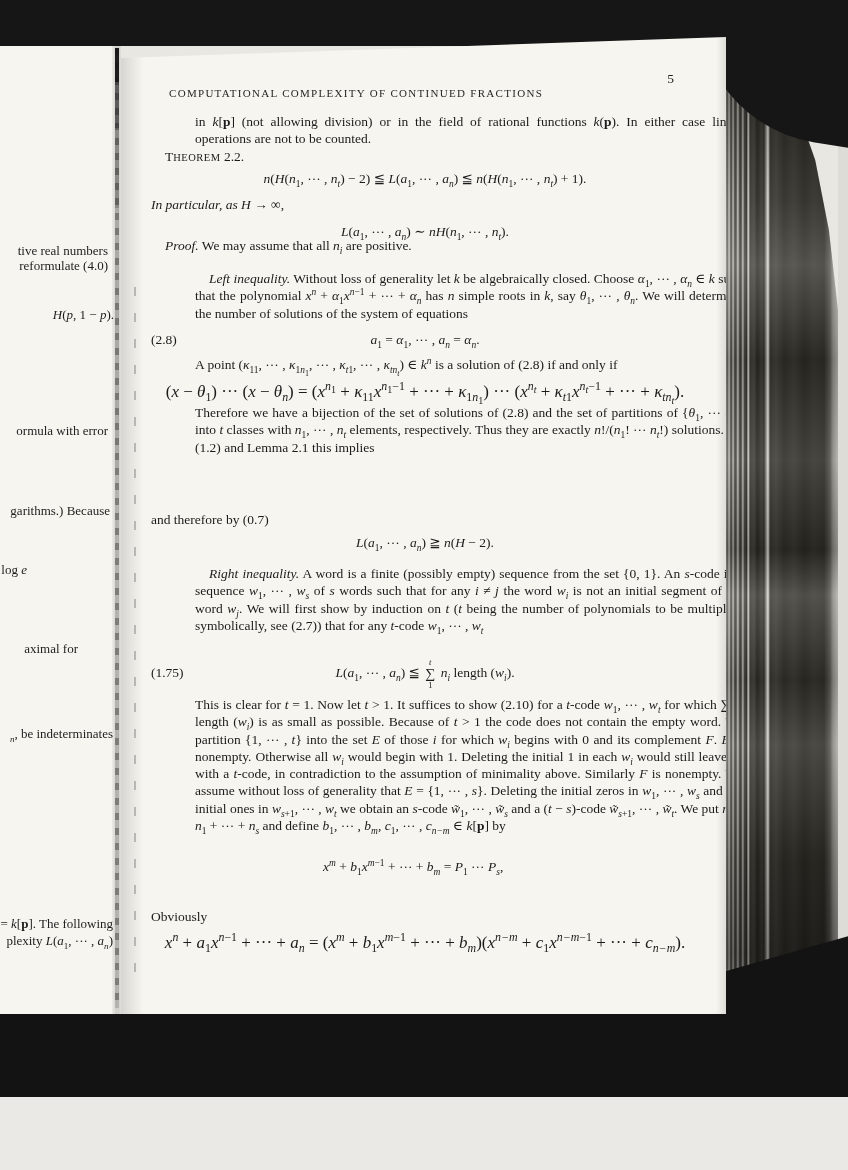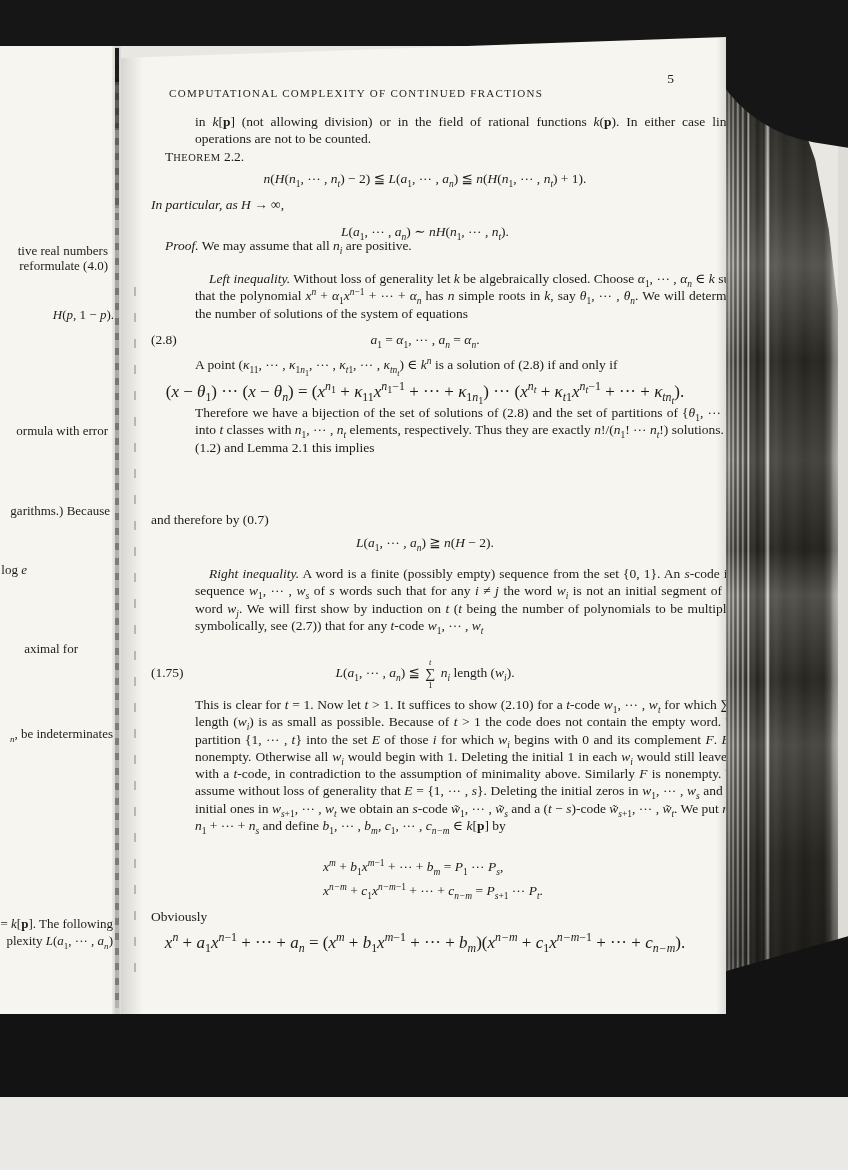--- a/index.html
+++ b/index.html
@@ -161,22 +161,19 @@
           <span class="ssig">∑</span>
           <span class="slim">1</span>
         </span> <i>n<sub>i</sub></i> length (<i>w<sub>i</sub></i>).</span>
   </div>
 
   <div class="blk para" style="top:659px">This is clear for <i>t</i> = 1. Now let <i>t</i> &gt; 1. It suffices to show (2.10) for a <i>t</i>-code <i>w</i><sub>1</sub>, ··· , <i>w<sub>t</sub></i> for which ∑ <i>n<sub>i</sub></i> length (<i>w<sub>i</sub></i>) is as small as possible. Because of <i>t</i> &gt; 1 the code does not contain the empty word. We partition {1, ··· , <i>t</i>} into the set <i>E</i> of those <i>i</i> for which <i>w<sub>i</sub></i> begins with 0 and its complement <i>F</i>. <i>E</i> is nonempty. Otherwise all <i>w<sub>i</sub></i> would begin with 1. Deleting the initial 1 in each <i>w<sub>i</sub></i> would still leave us with a <i>t</i>-code, in contradiction to the assumption of minimality above. Similarly <i>F</i> is nonempty. We assume without loss of generality that <i>E</i> = {1, ··· , <i>s</i>}. Deleting the initial zeros in <i>w</i><sub>1</sub>, ··· , <i>w<sub>s</sub></i> and the initial ones in <i>w</i><sub><i>s</i>+1</sub>, ··· , <i>w<sub>t</sub></i> we obtain an <i>s</i>-code <i>w̃</i><sub>1</sub>, ··· , <i>w̃<sub>s</sub></i> and a (<i>t</i> − <i>s</i>)-code <i>w̃</i><sub><i>s</i>+1</sub>, ··· , <i>w̃<sub>t</sub></i>. We put <i>m</i> = <i>n</i><sub>1</sub> + ··· + <i>n<sub>s</sub></i> and define <i>b</i><sub>1</sub>, ··· , <i>b<sub>m</sub></i>, <i>c</i><sub>1</sub>, ··· , <i>c<sub>n−m</sub></i> ∈ <i>k</i>[<b>p</b>] by</div>
 
   <div class="eqrow eq-left" style="top:822px">
     <span><i>x<sup>m</sup></i> + <i>b</i><sub>1</sub><i>x</i><sup><i>m</i>−1</sup> + ··· + <i>b<sub>m</sub></i> = <i>P</i><sub>1</sub> ··· <i>P<sub>s</sub></i>,</span>
   </div>
-  <div class="eqrow eq-left" style="top:846px">
-    <span><i>x</i><sup><i>n−m</i></sup> + <i>c</i><sub>1</sub><i>x</i><sup><i>n−m</i>−1</sup> + ··· + <i>c<sub>n−m</sub></i> = <i>P</i><sub><i>s</i>+1</sub> ··· <i>P<sub>t</sub></i>.</span>
-  </div>
 
   <div class="blk" style="top:871px">Obviously</div>
 
   <div class="eqrow eq-sm" style="top:896px">
     <span><i>x<sup>n</sup></i> + <i>a</i><sub>1</sub><i>x</i><sup><i>n</i>−1</sup> + ··· + <i>a<sub>n</sub></i> = (<i>x<sup>m</sup></i> + <i>b</i><sub>1</sub><i>x</i><sup><i>m</i>−1</sup> + ··· + <i>b<sub>m</sub></i>)(<i>x</i><sup><i>n−m</i></sup> + <i>c</i><sub>1</sub><i>x</i><sup><i>n−m</i>−1</sup> + ··· + <i>c<sub>n−m</sub></i>).</span>
   </div>
 </div>
 
 </body></html>

